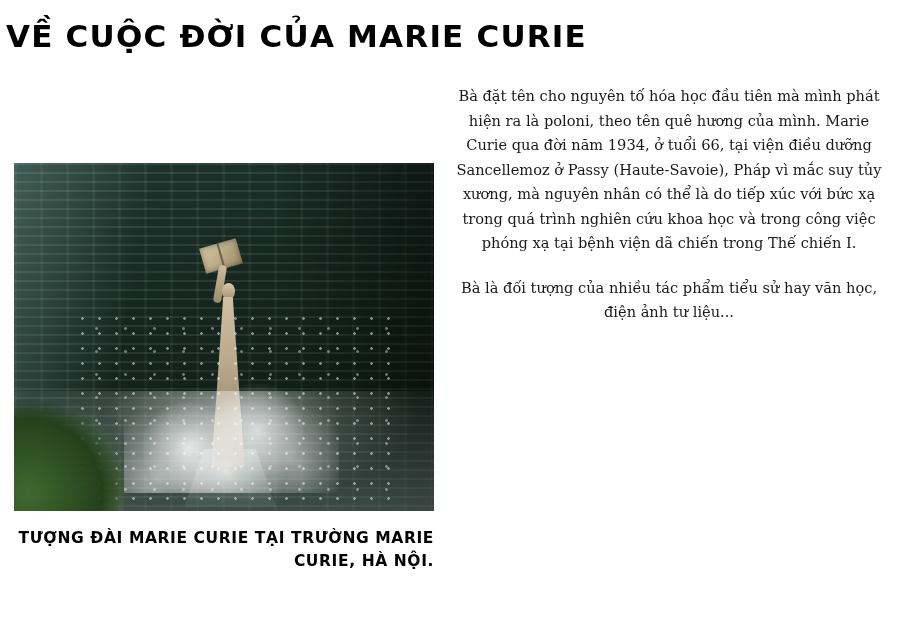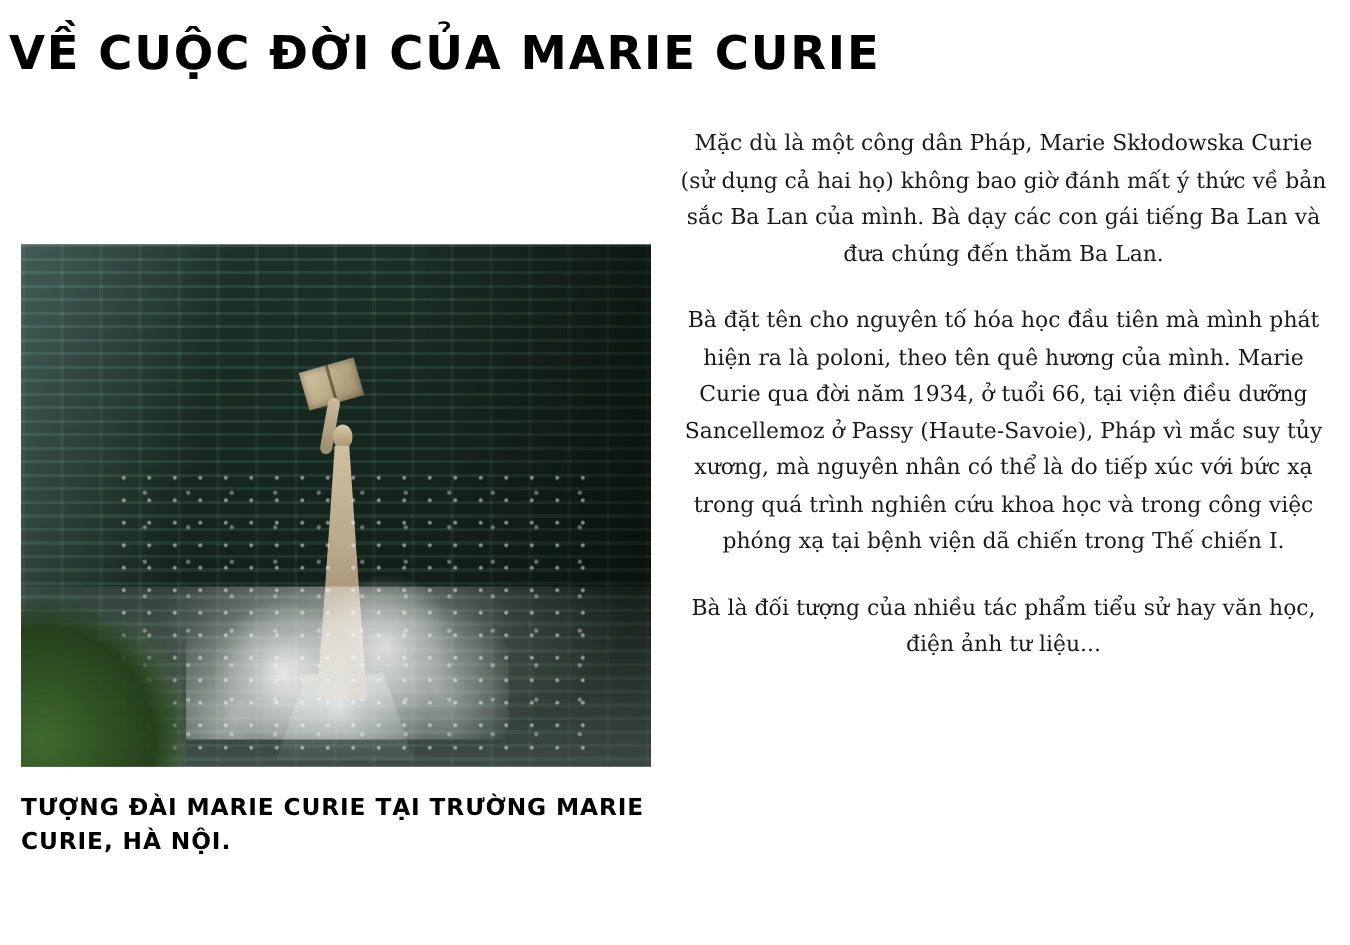--- a/index.html
+++ b/index.html
@@ -150,21 +150,21 @@
     background-image:
       radial-gradient(circle, rgba(255,255,255,0.9) 1px, rgba(255,255,255,0) 1.6px),
       radial-gradient(circle, rgba(255,255,255,0.7) 1px, rgba(255,255,255,0) 1.8px);
     background-size: 17px 15px, 29px 23px;
     background-position: 0 0, 8px 6px;
     opacity: 0.55;
   }
   .caption {
     margin-top: 16px;
     width: 420px;
-    text-align: left;
+    text-align: right;
     font-family: "DejaVu Sans", sans-serif;
     font-weight: bold;
     font-size: 15.5px;
     line-height: 23px;
     letter-spacing: 0.6px;
     color: #000000;
   }
   .right-col {
     position: absolute;
     left: 452px;
@@ -203,18 +203,17 @@
       </div>
       <div class="water"></div>
       <div class="spray"></div>
       <div class="droplets"></div>
       <div class="foliage"></div>
     </div>
     <div class="caption">TƯỢNG ĐÀI MARIE CURIE TẠI TRƯỜNG MARIE CURIE, HÀ NỘI.</div>
   </div>
 
   <div class="right-col">
-    <p>Mặc dù là một công dân Pháp, Marie Skłodowska Curie (sử dụng cả hai họ) không bao giờ đánh mất ý thức về bản sắc Ba Lan của mình. Bà dạy các con gái tiếng Ba Lan và đưa chúng đến thăm Ba Lan.</p>
     <p>Bà đặt tên cho nguyên tố hóa học đầu tiên mà mình phát hiện ra là poloni, theo tên quê hương của mình. Marie Curie qua đời năm 1934, ở tuổi 66, tại viện điều dưỡng Sancellemoz ở Passy (Haute-Savoie), Pháp vì mắc suy tủy xương, mà nguyên nhân có thể là do tiếp xúc với bức xạ trong quá trình nghiên cứu khoa học và trong công việc phóng xạ tại bệnh viện dã chiến trong Thế chiến I.</p>
     <p>Bà là đối tượng của nhiều tác phẩm tiểu sử hay văn học, điện ảnh tư liệu...</p>
   </div>
 
 </div>
 
 </body></html>

